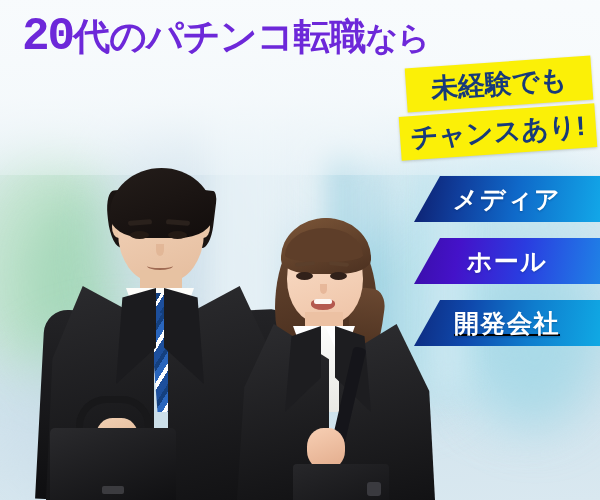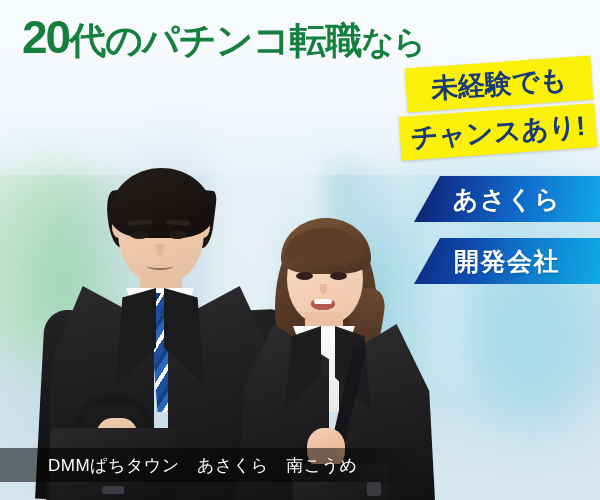--- a/index.html
+++ b/index.html
@@ -142,22 +142,23 @@
   .w-lapel-l{left:50px;clip-path:polygon(100% 0,100% 60%,0 100%,18% 12%);}
   .w-lapel-r{left:100px;clip-path:polygon(0 0,82% 12%,100% 100%,0 60%);}
   .w-strap{position:absolute;left:104px;top:146px;width:13px;height:130px;background:#15151a;transform:rotate(13deg);border-radius:4px;}
   .w-hand{position:absolute;left:72px;top:228px;width:38px;height:42px;background:linear-gradient(160deg,#f7cfb4,#e2ab8b);border-radius:44% 44% 46% 46%;}
   .w-bag{position:absolute;left:58px;top:264px;width:96px;height:80px;background:linear-gradient(160deg,#27272a,#0b0b0d);border-radius:4px;}
   .w-bag-clasp{position:absolute;left:132px;top:282px;width:14px;height:14px;background:#3a3a3f;border-radius:3px;}
 
   
   .headline{position:absolute;left:22px;top:14px;width:400px;}
   .line1{
-    font-weight:bold;color:#15803d;letter-spacing:-1px;white-space:nowrap;
+    font-weight:bold;color:#6d28d9;letter-spacing:-1px;white-space:nowrap;
     line-height:1;
+    font-family:Liberation Mono, monospace;
   }
   .line1 .num{font-size:46px;letter-spacing:-2px;}
   .line1 .jp{font-size:37px;}
   .line1 .jp-sm{font-size:32px;}
   .chance-wrap{
     position:relative;margin-top:4px;white-space:nowrap;line-height:1;
   }
   .chance{
     font-size:62px;font-weight:bold;font-style:italic;color:#10418f;
     letter-spacing:-1px;
@@ -190,21 +191,21 @@
     clip-path:polygon(26px 0,186px 0,186px 46px,0 46px);
     display:flex;align-items:center;justify-content:center;
     box-shadow:0 2px 4px rgba(0,0,0,.2);
   }
   .tag span{
     color:#ffffff;font-size:25px;font-weight:bold;letter-spacing:1.5px;
     text-shadow:0 1px 2px rgba(0,40,90,.35);
   }
   .tag1{background:linear-gradient(100deg,#0d1f6e 0%,#10409f 26%,#0f69c9 55%,#12a7e8 100%);}
   .tag2{background:linear-gradient(100deg,#3a0ea8 0%,#4412c9 24%,#2a3ce0 58%,#1f82e6 100%);}
-  .tag3{background:linear-gradient(100deg,#0d2a7e 0%,#0f49ad 30%,#0f7ccd 62%,#10a9e4 100%);}
+  .tag3{background:linear-gradient(100deg,#0d2a7e 0%,#0f49ad 30%,#0f7ccd 62%,#10a9e4 100%);text-decoration:underline;}
   .tag4{background:linear-gradient(100deg,#5210c9 0%,#6a1fe0 22%,#3a52e4 58%,#2e93e6 100%);}
   .tag5{background:linear-gradient(100deg,#0b2ea0 0%,#1158c6 30%,#128fdd 62%,#16c4f0 100%);}
 
   
   .caption{
     position:absolute;left:0;bottom:18px;width:420px;height:34px;
     background:linear-gradient(90deg,rgba(0,0,0,.55),rgba(0,0,0,.5) 80%,rgba(0,0,0,0));
     display:flex;align-items:center;
   }
   .caption span{
@@ -298,24 +299,24 @@
 
   <div class="headline">
     <div class="line1"><span class="num">20</span><span class="jp">代のパチンコ転職</span><span class="jp-sm">なら</span></div>
   </div>
 
   <div class="badge badge1"><span>未経験でも</span></div>
   <div class="badge badge2"><span>チャンスあり!</span></div>
 
   <div class="tags">
     <div class="tag tag1">
-        <span>あさくら</span>
+        <span>メディア</span>
+      </div>
+    <div class="tag tag2">
+        <span>ホール</span>
       </div>
     <div class="tag tag3">
         <span>開発会社</span>
       </div>
   </div>
 
-  <div class="caption">
-    <span>DMMぱちタウン　あさくら　南こうめ</span>
-  </div>
 
 </div>
 
 </body></html>

